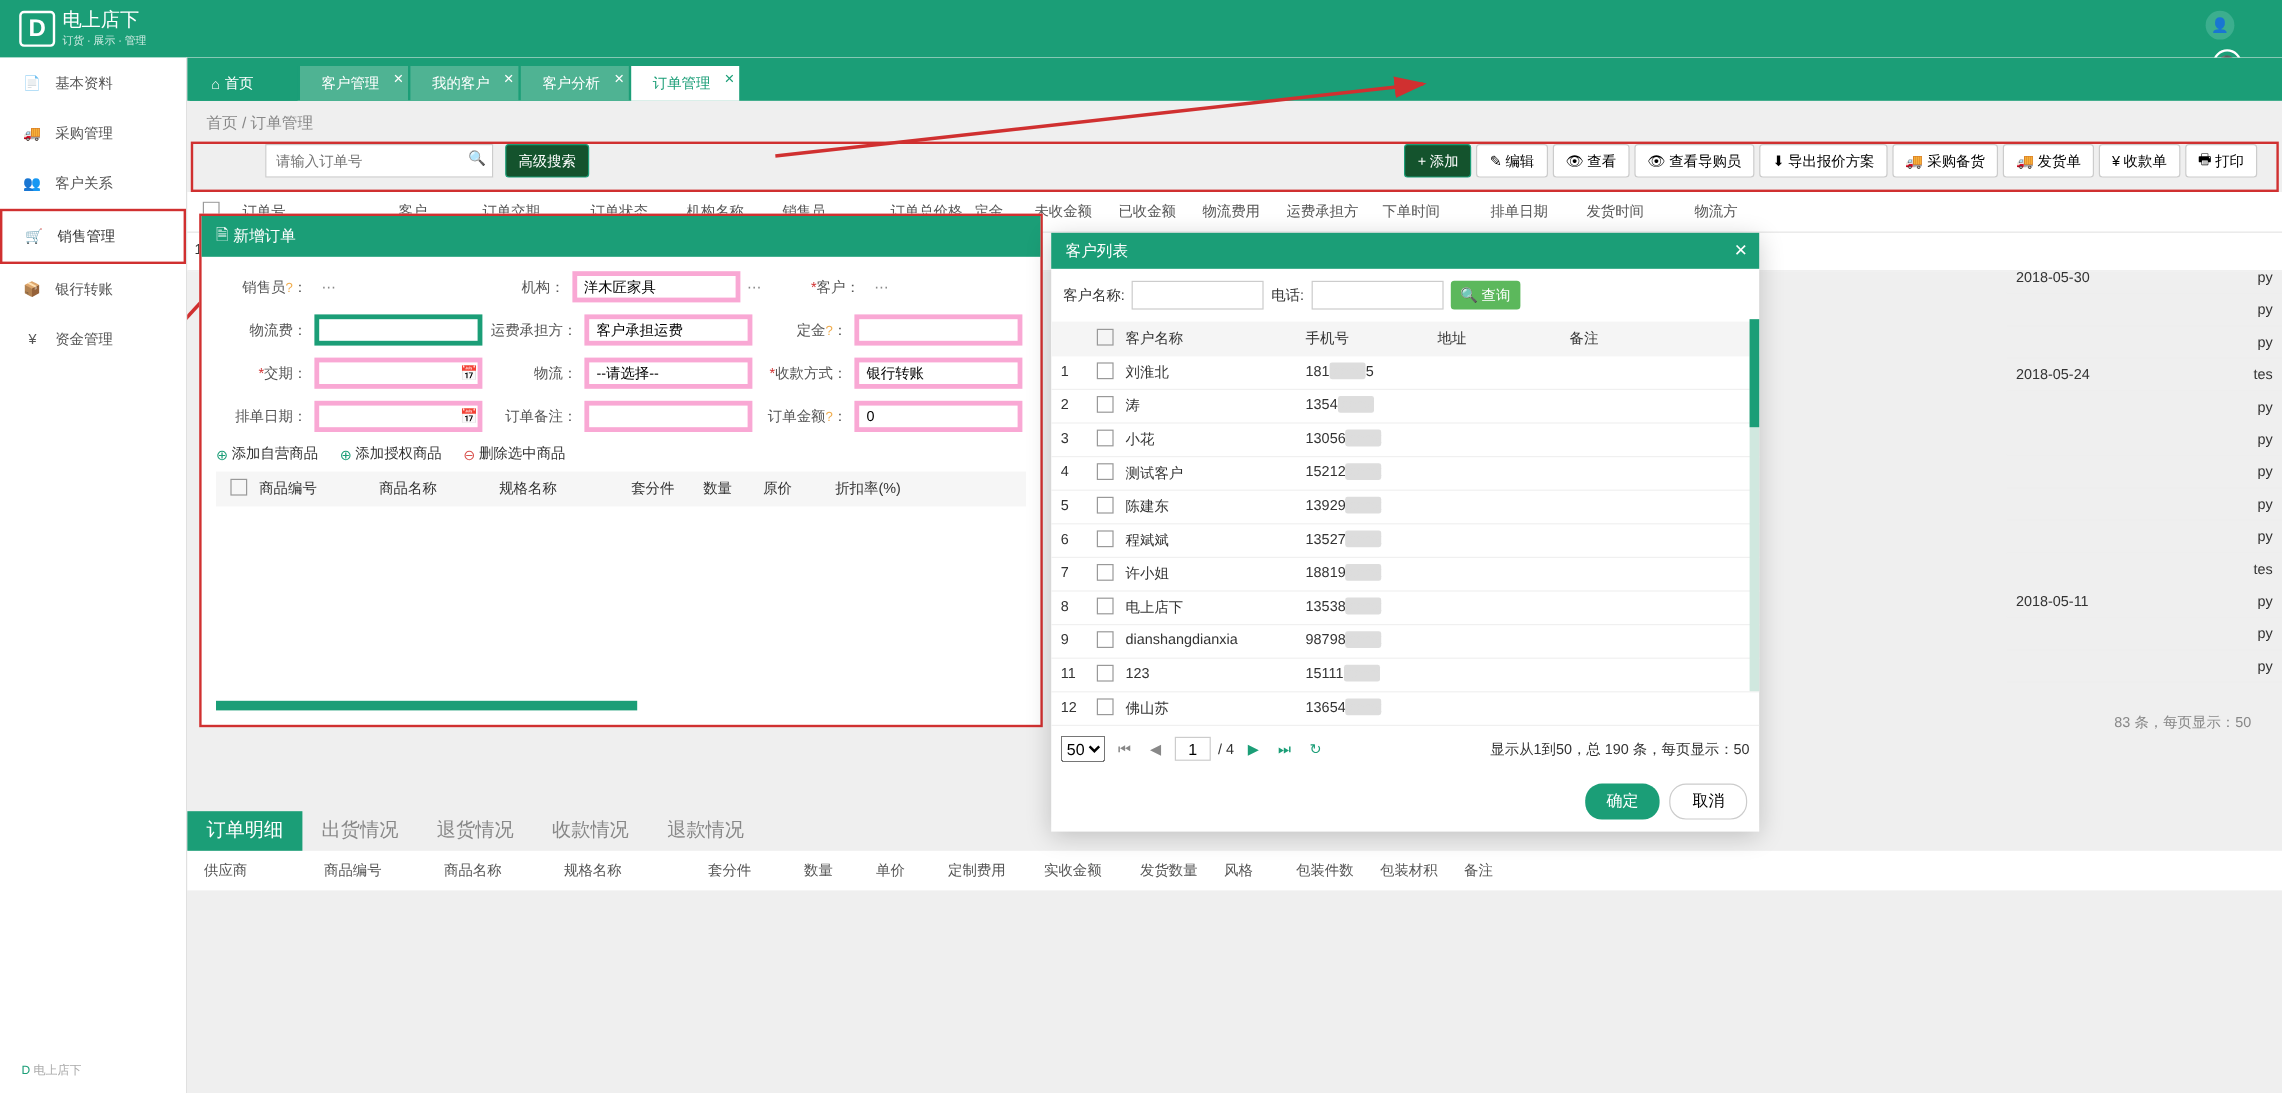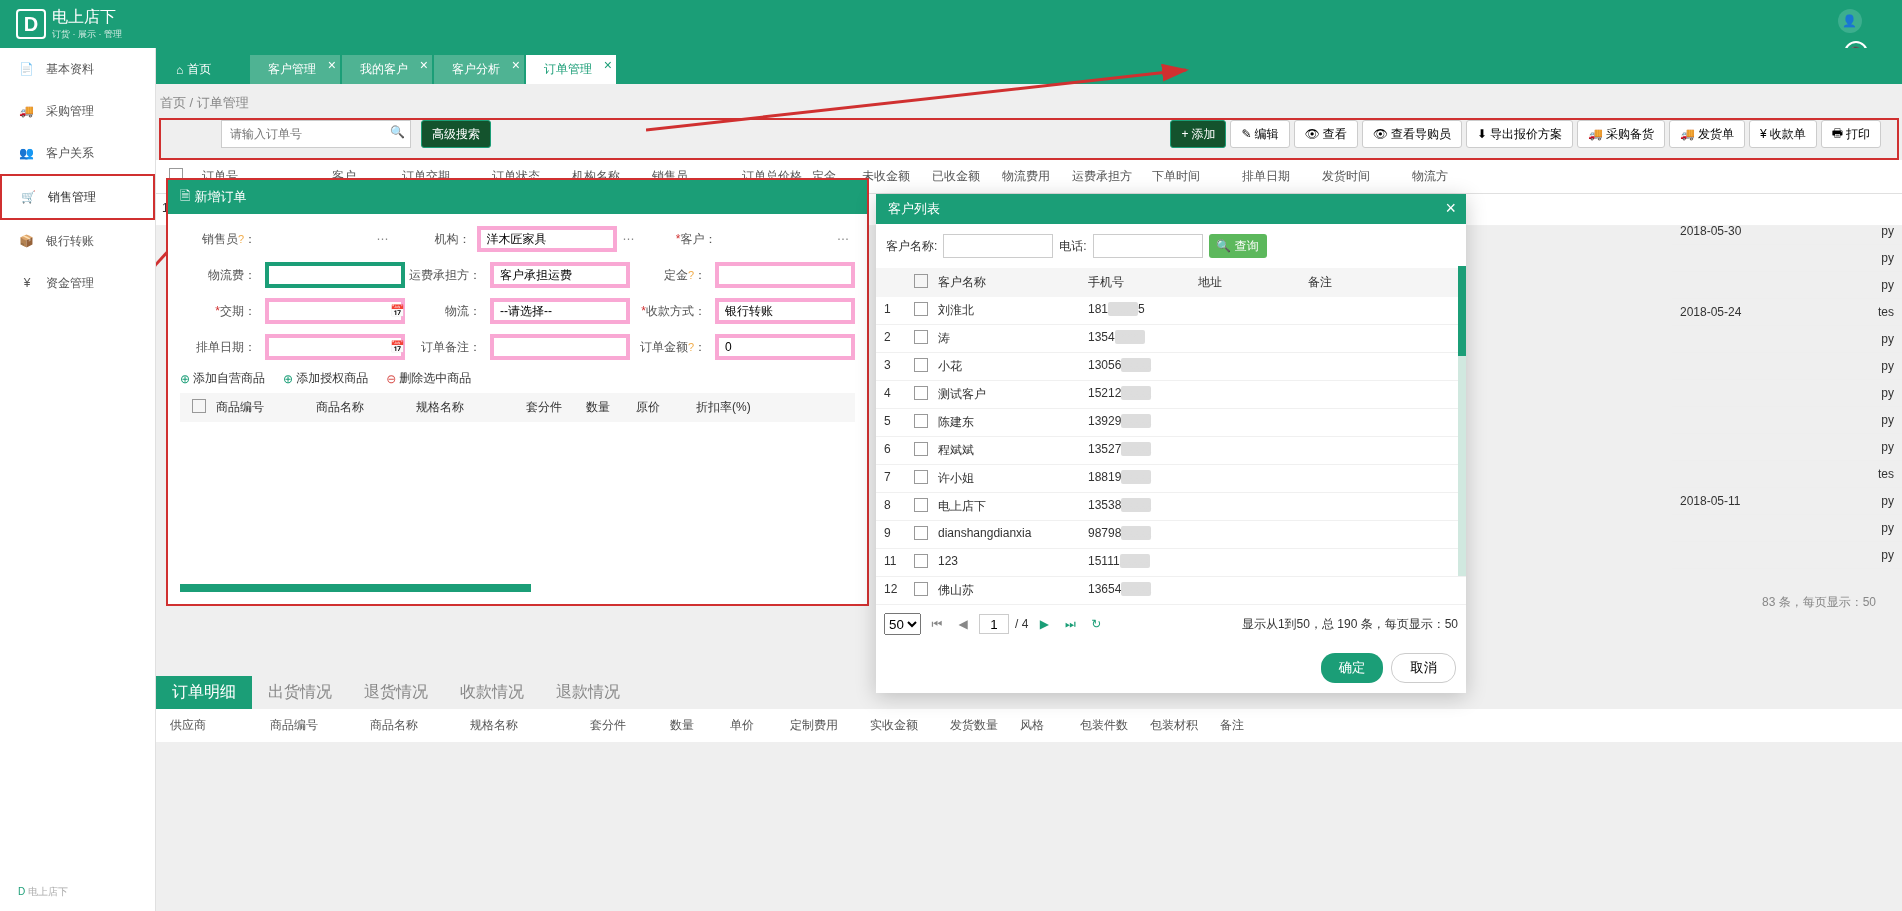--- a/index.html
+++ b/index.html
@@ -27,21 +27,21 @@
 .main { flex: 1; background: #efefef; position: relative; overflow: hidden; }
 
 
 .tabs-bar { height: 36px; background: #1b9e77; display: flex; align-items: flex-end; padding-left: 2px; }
 .tab { background: #4fb393; color: #fff; padding: 6px 18px; margin-right: 2px; position: relative; cursor: pointer; font-size: 12px; min-width: 90px; display: flex; align-items: center; gap: 4px; }
 .tab.active { background: #fff; color: #1b9e77; }
 .tab.home { background: #1b9e77; }
 .tab-close { position: absolute; top: 2px; right: 4px; font-size: 14px; cursor: pointer; }
 
 
-.crumb-row { padding: 10px 4px 6px; color: #888; font-size: 13px; }
+.crumb-row { padding: 10px 16px 6px; color: #888; font-size: 13px; }
 .crumb-row a { color: #888; text-decoration: none; }
 
 
 .toolbar-row { display: flex; align-items: center; padding: 0 16px 10px; border: 2px solid #d03030; margin: 0 3px; }
 .tb-left { display: flex; align-items: center; gap: 10px; }
 .search-box { position: relative; padding-left: 44px; }
 .search-input { width: 190px; height: 28px; border: 1px solid #ccc; padding: 0 28px 0 8px; font-size: 12px; }
 .search-icon { position: absolute; right: 6px; top: 5px; color: #aaa; }
 .btn { display: inline-flex; align-items: center; gap: 3px; height: 28px; padding: 0 10px; border: 1px solid #ccc; background: #fff; border-radius: 3px; cursor: pointer; font-size: 12px; }
 .btn-green { background: #14532d; color: #fff; border-color: #1b9e77; }
@@ -53,21 +53,21 @@
 .tbl-row { display: flex; background: #fff; padding: 7px 0; border-bottom: 1px solid #f0f0f0; font-size: 12px; }
 .cell { padding: 0 6px; white-space: nowrap; overflow: hidden; }
 .chk { width: 14px; height: 14px; border: 1px solid #999; display: inline-block; }
 .green-text { color: #1b9e77; }
 
 
 .dlg-order { position: absolute; left: 10px; top: 130px; width: 703px; background: #fff; border: 2px solid #d03030; z-index: 10; }
 .dlg-header { background: #1b9e77; color: #fff; padding: 6px 12px; font-size: 13px; display: flex; align-items: center; gap: 4px; }
 .dlg-body { padding: 12px; }
 .form-row { display: flex; margin-bottom: 10px; }
-.form-col { flex: 1; display: flex; align-items: center; justify-content: space-between; }
+.form-col { flex: 1; display: flex; align-items: center; }
 .form-label { width: 82px; text-align: right; padding-right: 6px; color: #555; }
 .form-label .req { color: #d03030; }
 .form-label .qmark { color: #f0ad4e; font-size: 11px; }
 .form-input { flex: 1; height: 26px; border: 4px solid #f9a8d4; padding: 0 6px; font-size: 12px; max-width: 140px; }
 .form-input.hl { border-color: #1b9e77; }
 .form-dots { padding: 0 6px; color: #888; cursor: pointer; }
 .cal-icon { color: #aaa; margin-left: -18px; pointer-events: none; }
 .prod-actions { display: flex; gap: 18px; margin: 6px 0; font-size: 12px; }
 .prod-actions span { display: inline-flex; align-items: center; gap: 3px; cursor: pointer; }
 .plus-c { color: #1b9e77; }

